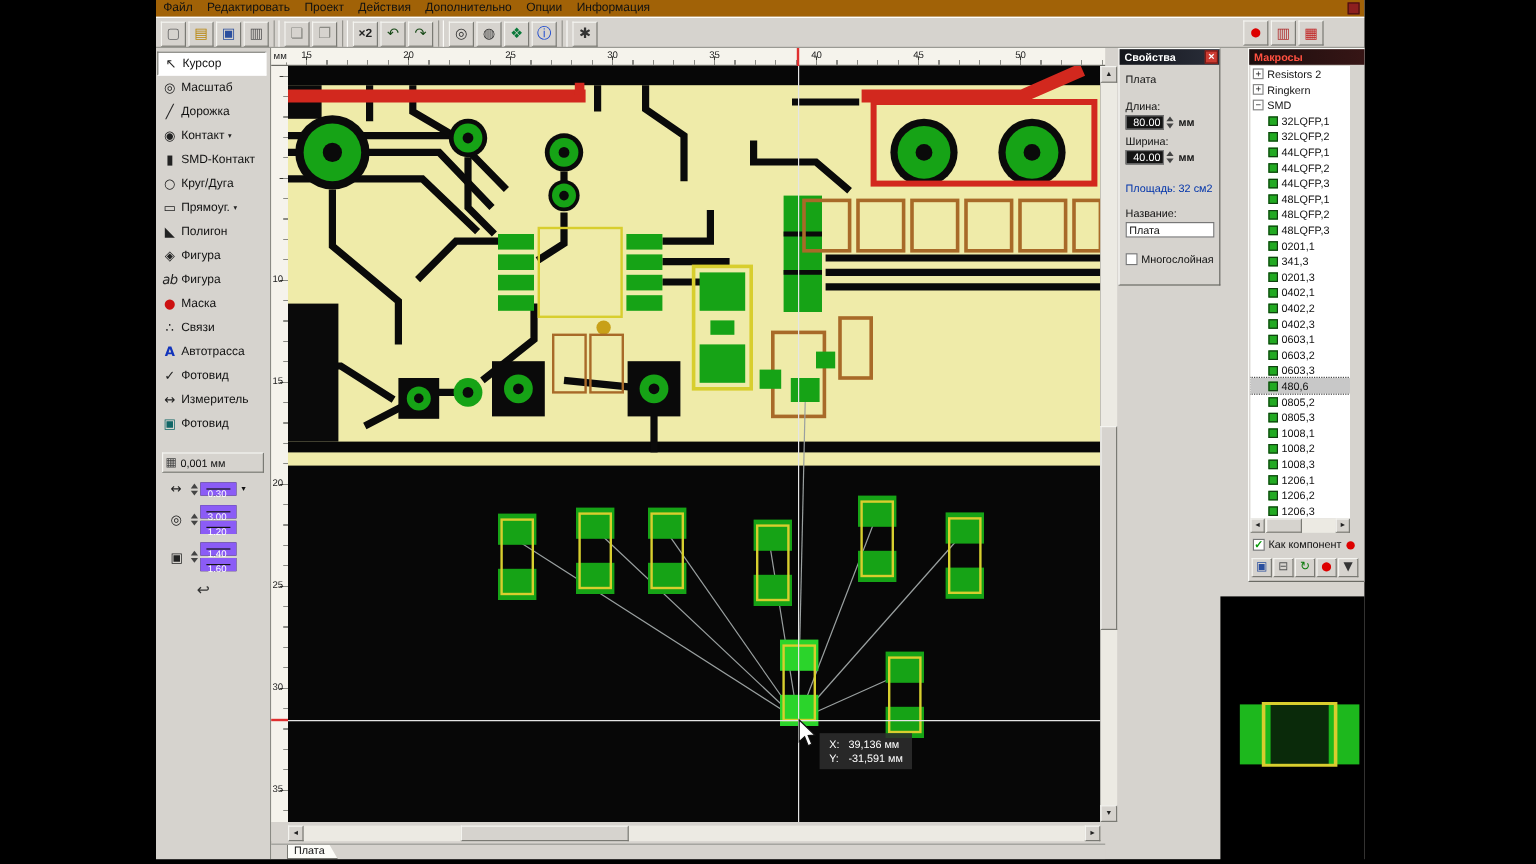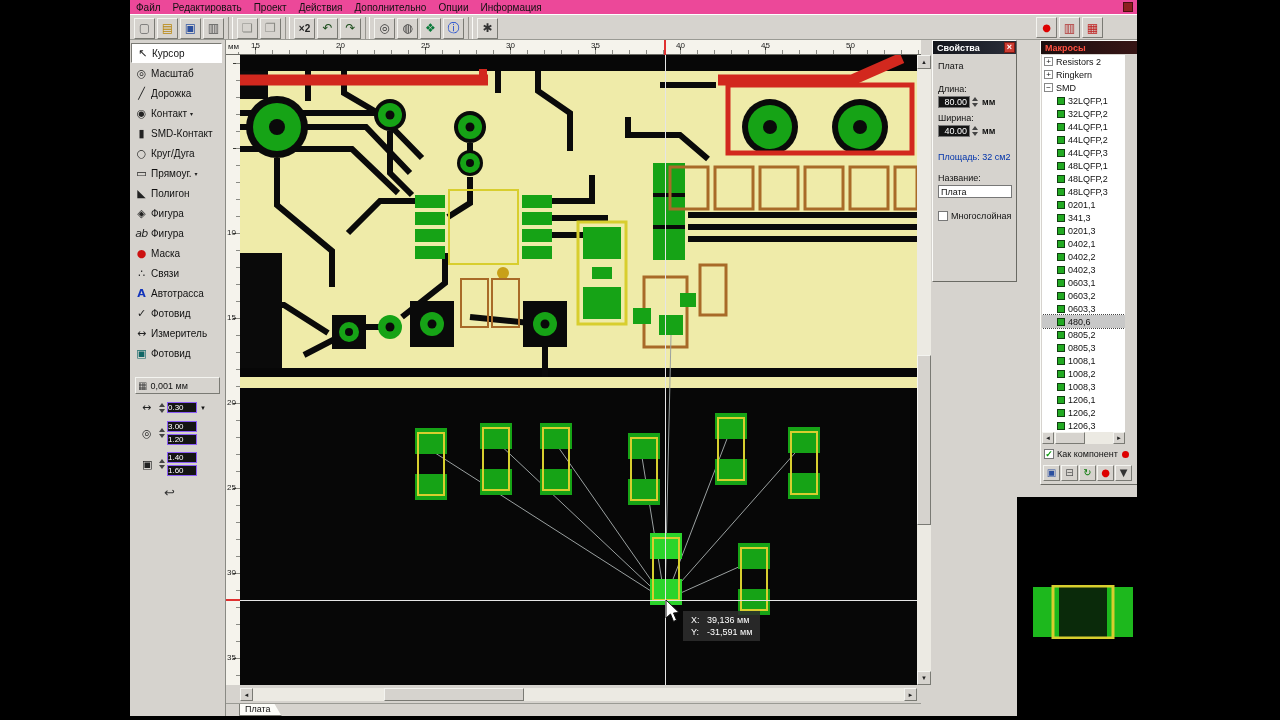--- a/index.html
+++ b/index.html
@@ -2,21 +2,21 @@
 <html><head>
 <meta charset="utf-8">
 <style>
 *{margin:0;padding:0;box-sizing:border-box}
 html,body{width:1280px;height:720px}
 body{background:#000;position:relative;overflow:hidden;font-family:"Liberation Sans",sans-serif;font-size:10px;color:#111}
 
 .app{position:absolute;left:130px;top:0;width:1007px;height:716px;background:#d6d3ce;overflow:hidden}
 
 
-.menubar{position:absolute;left:0;top:0;width:100%;height:14px;display:flex;align-items:center;background:#ec4899}
+.menubar{position:absolute;left:0;top:0;width:100%;height:14px;display:flex;align-items:flex-start;background:#a16207}
 .mi{padding:1px 6px;font-size:10px;cursor:default;white-space:nowrap}
 .menu-badge{position:absolute;right:4px;top:2px;width:10px;height:10px;background:#8d1f1f;border:1px solid #4a0f0f}
 
 
 .toolbar{position:absolute;left:0;top:14px;width:100%;height:26px;background:#d6d3ce;border-top:1px solid #fff;border-bottom:1px solid #9a9a94}
 .tb-group{position:absolute;left:3px;top:2px;display:flex;align-items:center}
 .tb-right{position:absolute;left:905px;top:2px;display:flex;align-items:center}
 .tb-btn{width:21px;height:21px;margin:0 1px;background:#d6d3ce;border:1px solid;border-color:#f4f4f0 #7a7a74 #7a7a74 #f4f4f0;display:flex;align-items:center;justify-content:center;padding:0;cursor:pointer}
 .tb-btn.sep{width:5px;height:22px;border:none;border-left:1px solid #96948e;border-right:1px solid #fbfbf8;background:transparent;margin:0 3px;pointer-events:none}
 .tb-ic{font-family:"DejaVu Sans",sans-serif;font-size:12px;line-height:1;color:#444}
@@ -39,21 +39,21 @@
 .photo-icon{color:#116666}.text-icon{font-size:11px;font-style:italic;letter-spacing:-.5px}
 .grid-btn{margin:14px 5px 0 5px;height:17px;border:1px solid;border-color:#f4f4f0 #7a7a74 #7a7a74 #f4f4f0;background:#d6d3ce;display:flex;align-items:center;font-size:9px;padding:0 2px;cursor:pointer}
 .grid-ic{font-family:"DejaVu Sans",sans-serif;color:#444;margin-right:3px;font-size:10px}
 .wrow{display:flex;align-items:center;margin:7px 0 0 12px}
 .wicon{width:15px;font-family:"DejaVu Sans",sans-serif;font-size:11px;color:#222}
 .spin{display:inline-flex;flex-direction:column;margin:0 2px;cursor:pointer}
 .spin i{display:block;width:0;height:0;border-left:3px solid transparent;border-right:3px solid transparent}
 .spin .up{border-bottom:4px solid #444;margin-bottom:2px}
 .spin .dn{border-top:4px solid #444}
 .wvals{display:flex;flex-direction:column;gap:2px}
-.wval{display:block;width:30px;height:11px;background:#141414;color:#fff;font-size:8px;line-height:10px;text-align:left;padding-right:2px;border:1px solid #8b5cf6;cursor:text}
+.wval{display:block;width:30px;height:11px;background:#141414;color:#fff;font-size:8px;line-height:10px;text-align:center;padding-right:2px;border:5px solid #8b5cf6;cursor:text}
 .wdd{font-size:6px;margin-left:3px;cursor:pointer}
 .wreturn{margin:9px 0 0 34px;font-family:"DejaVu Sans",sans-serif;font-size:13px;color:#333;width:16px;cursor:pointer}
 
 
 .hruler{position:absolute;left:96px;top:40px;width:695px;height:15px;background:#f5f3ec;border-bottom:1px solid #6a6a64;
 background-image:repeating-linear-gradient(90deg,#8a8a84 0 1px,transparent 1px 17px),repeating-linear-gradient(90deg,#3a3a34 0 1px,transparent 1px 85px);
 background-size:100% 4px,100% 7px;background-repeat:no-repeat;background-position:12px bottom,29px bottom}
 .vruler{position:absolute;left:96px;top:55px;width:31px;height:630px;background:#f5f3ec;border-right:1px solid #6a6a64;
 background-image:repeating-linear-gradient(180deg,#8a8a84 0 1px,transparent 1px 17px),repeating-linear-gradient(180deg,#3a3a34 0 1px,transparent 1px 85px);
 background-size:4px 100%,7px 100%;background-repeat:no-repeat;background-position:10px 8px,7px 8px}
@@ -82,21 +82,21 @@
 .hsb .sb-thumb{top:0;height:13px;left:144px;width:140px}
 .hsb-corner{position:absolute;left:96px;top:685px;width:14px;height:16px;background:#d6d3ce}
 
 
 .tabbar{position:absolute;left:96px;top:703px;width:695px;height:13px;background:#d6d3ce;border-top:1px solid #9a9a94;font-size:9px}
 .tab{position:absolute;left:13px;top:0;height:12px;padding:0 10px 0 5px;background:#fcfcf8;border:1px solid #7a7a74;border-top:none;line-height:11px;clip-path:polygon(0 0,calc(100% - 7px) 0,100% 100%,0 100%);cursor:pointer}
 
 
 .panel-head{position:absolute;left:0;top:0;width:100%;height:13px;display:flex;align-items:center;justify-content:space-between;padding:0 1px 0 4px;font-size:9px;font-weight:bold}
 .close-btn{width:11px;height:11px;background:#cc3b32;border:1px solid #7a1a14;color:#fff;font-size:9px;line-height:8px;text-align:center;cursor:pointer}
-.props{position:absolute;left:802px;top:40px;width:85px;height:242px;background:#d6d3ce;border:1px solid;border-color:#fbfbf8 #6a6a64 #6a6a64 #fbfbf8}
+.props{position:absolute;left:802px;top:40px;width:85px;height:198px;background:#d6d3ce;border:1px solid;border-color:#fbfbf8 #6a6a64 #6a6a64 #fbfbf8}
 .props .panel-head{background:linear-gradient(90deg,#14161c,#2a2e3a);color:#fff}
 .p-abs{position:absolute;font-size:9px;display:flex;align-items:center}
 .dark-input{background:#141414;color:#fff;border:1px solid #777;width:32px;height:12px;font-size:9px;text-align:right;padding-right:2px;font-family:"Liberation Sans",sans-serif}
 .unit{font-weight:bold;font-size:9px;margin-left:2px}
 .area-text{color:#0033aa}
 .name-input{width:74px;height:13px;border:1px solid #777;font-size:9px;padding:0 2px;background:#fff;color:#111;font-family:"Liberation Sans",sans-serif}
 .cb{display:inline-block;width:10px;height:10px;min-width:10px;background:#fff;border:1px solid #777;font-size:9px;line-height:8px;text-align:center;margin-right:3px;cursor:pointer;color:transparent}
 .cb.checked{color:#0a9a0a;font-weight:bold}
 
 .macros{position:absolute;left:910px;top:40px;width:111px;height:445px;background:#d6d3ce;border:1px solid;border-color:#fbfbf8 #6a6a64 #6a6a64 #fbfbf8}

